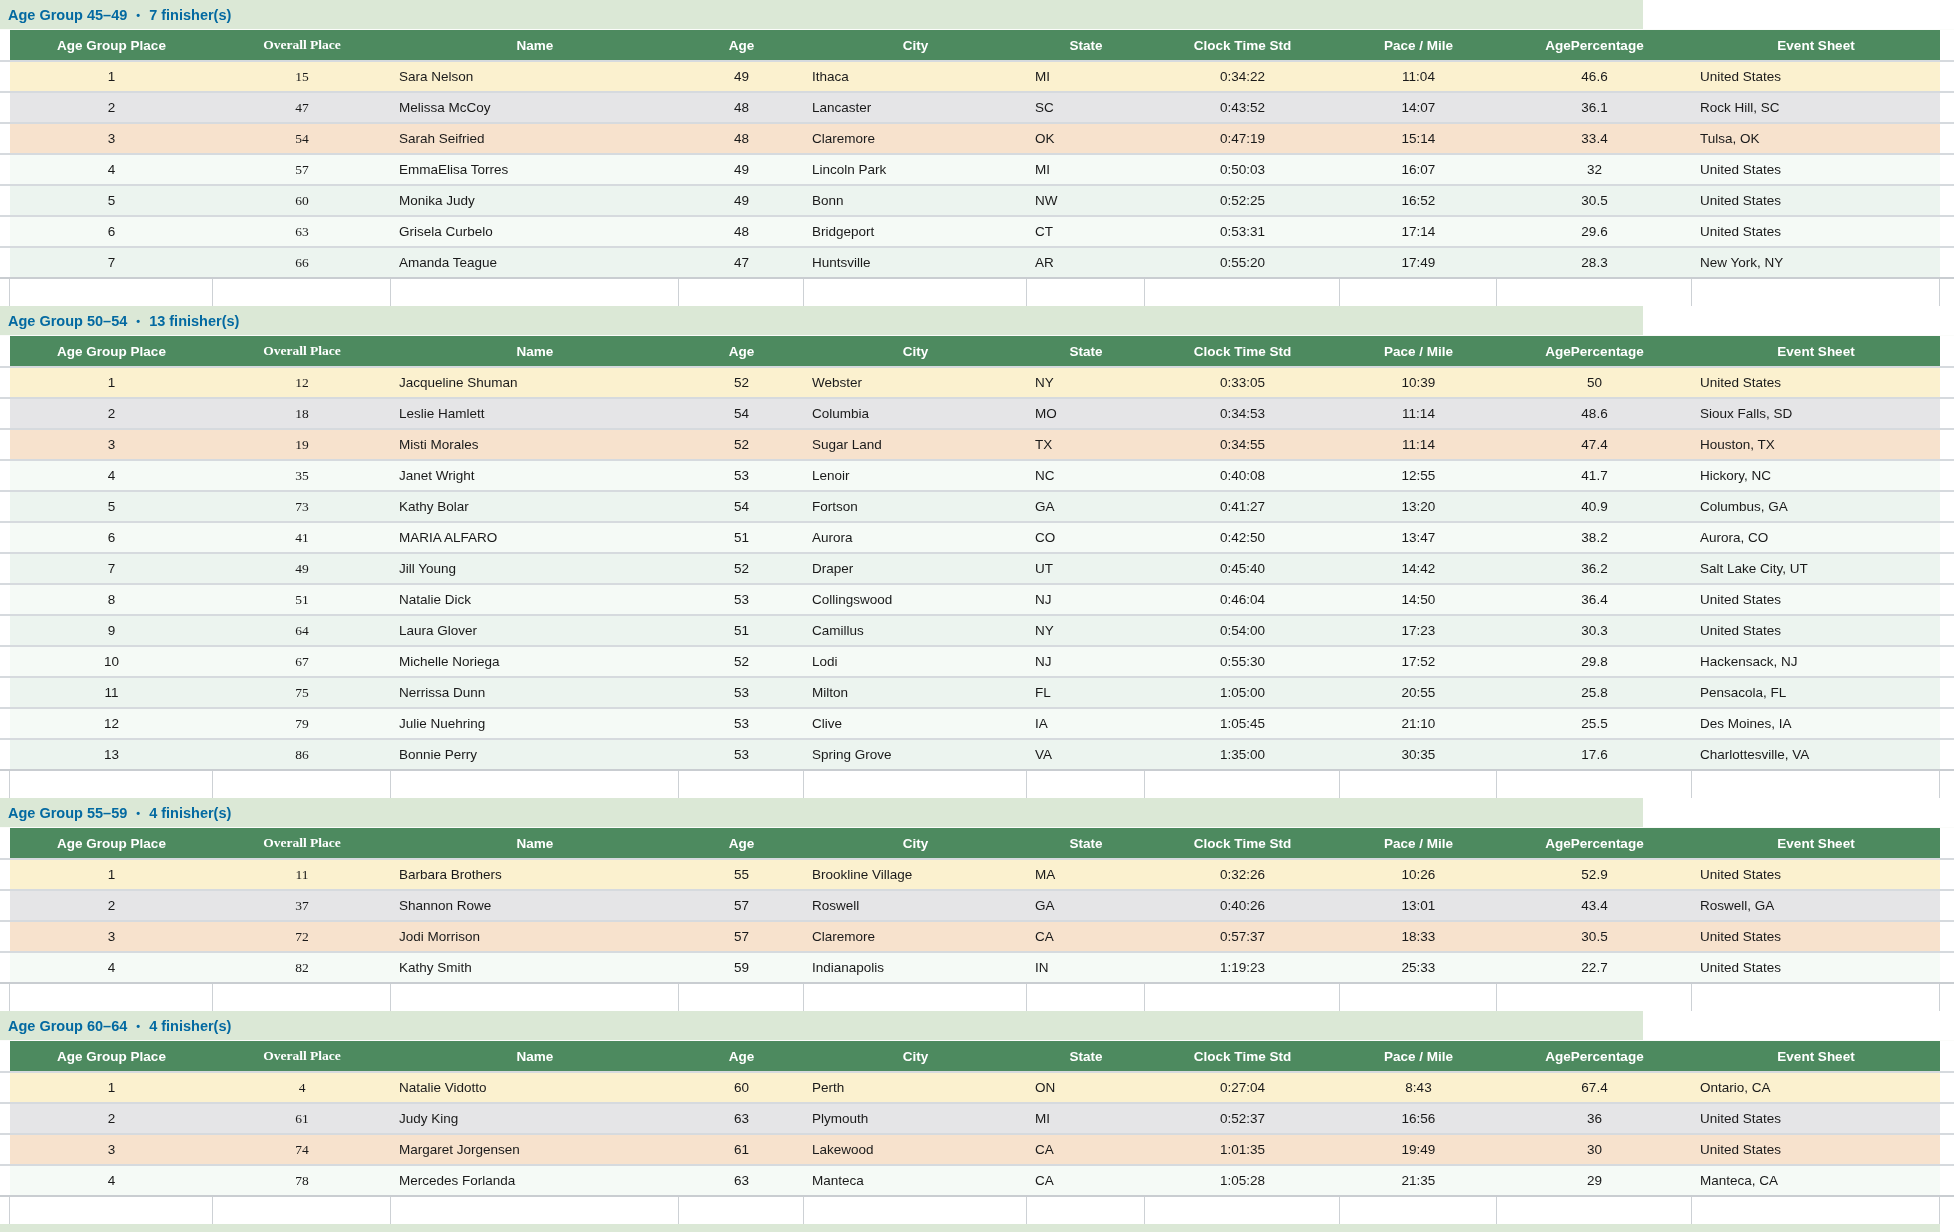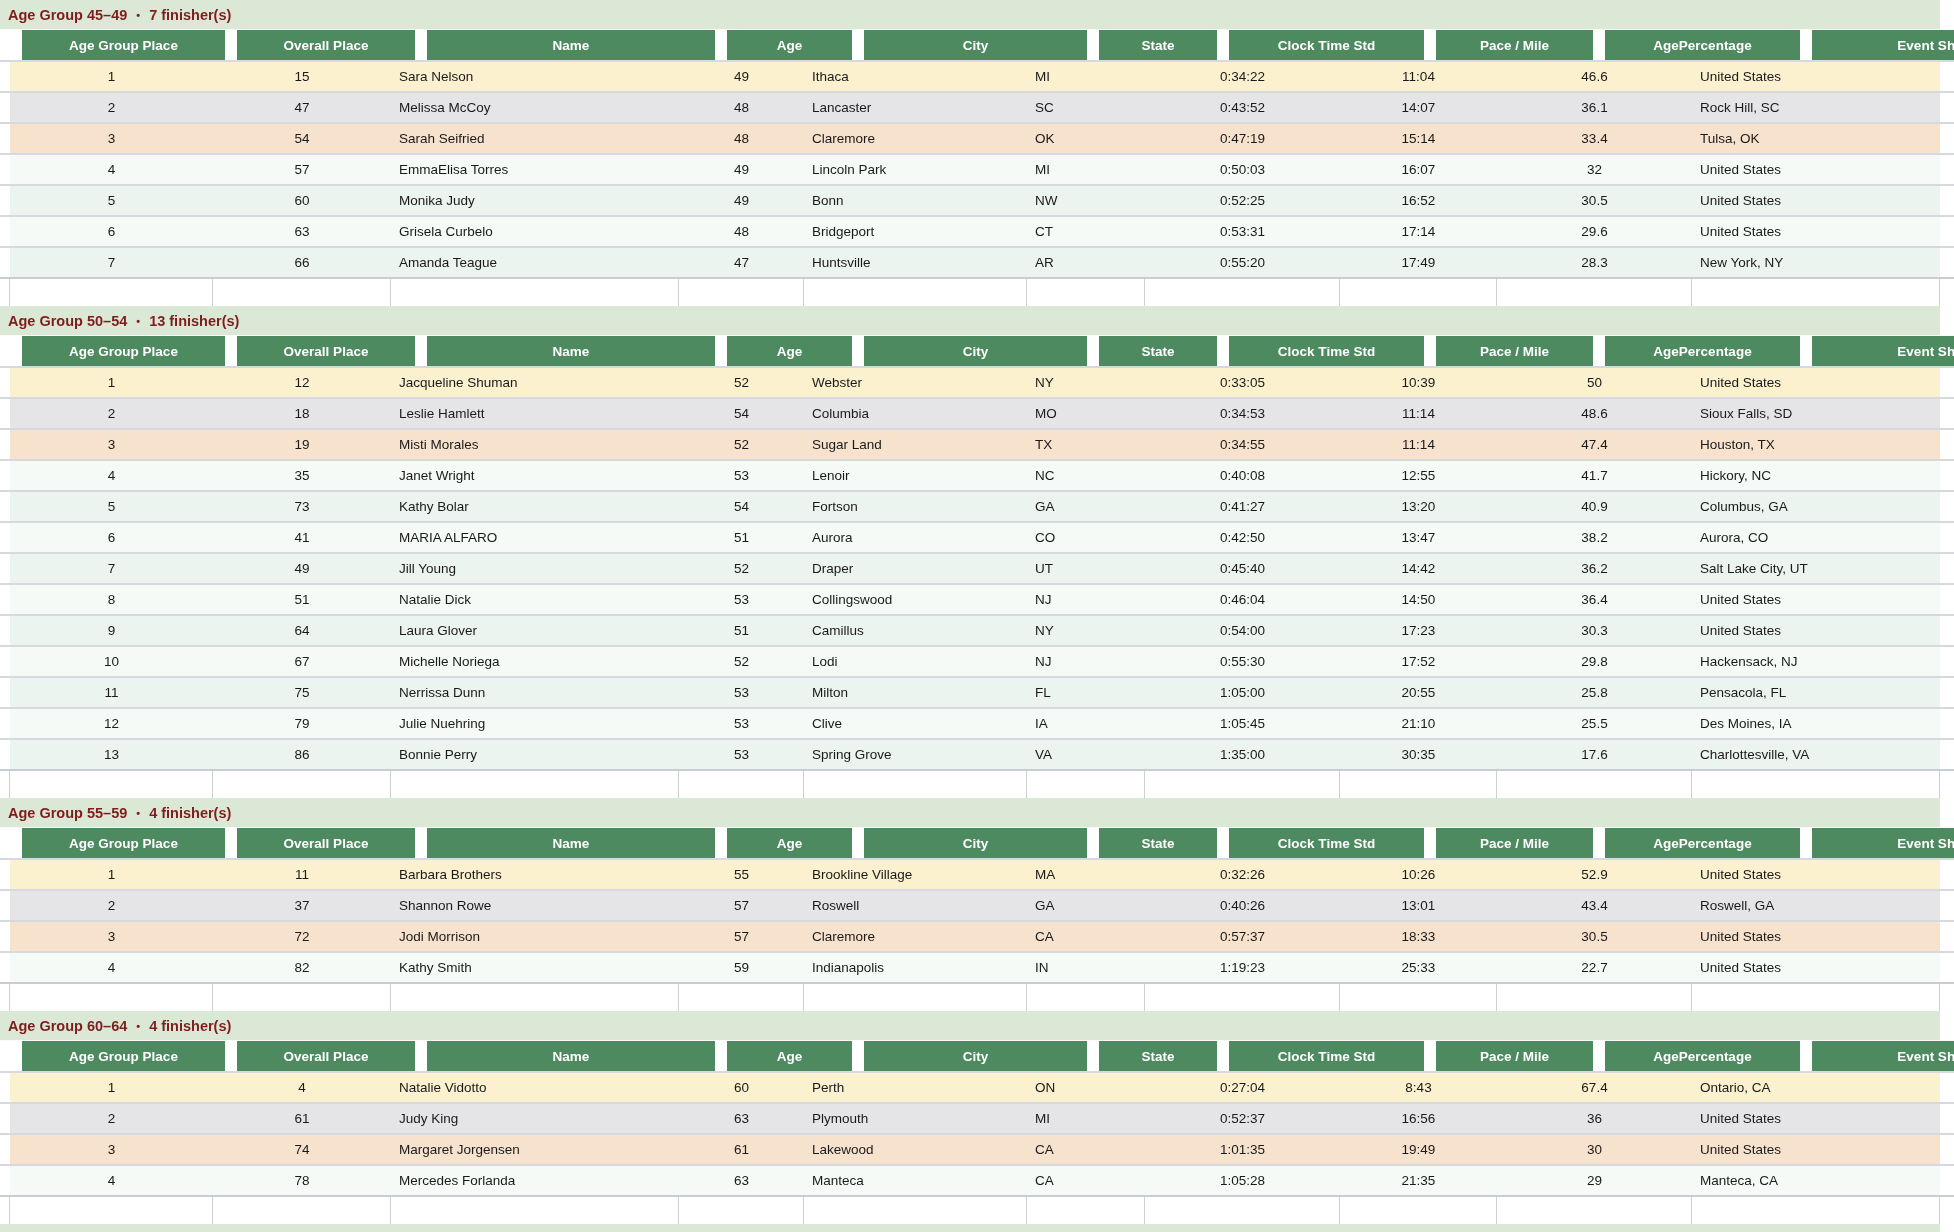--- a/index.html
+++ b/index.html
@@ -13,35 +13,35 @@
   .sheet { width: 1954px; }
   .row { display: flex; width: 1954px; }
 
   
   .gut-l { width: 10px; flex: none; background: #fff; }
   .gut-r { flex: 1; background: #fff; }
 
   
   .title-row { height: 29px; }
   .title-band {
-    width: 1940px; flex: none;
+    width: 1643px; flex: none;
     background: var(--title-band-green, #dbe8d6);
     display: flex; align-items: center;
     padding-left: 8px;
-    font-weight: bold; font-size: 14.5px; color: #7f1d1d;
+    font-weight: bold; font-size: 14.5px; color: #0369a1;
   }
   .bullet { margin: 0 9px; font-size: 11px; }
 
   
   .header-row { height: 31px; border-top: 1px solid #fbfcfa; }
   .hdr {
     background: var(--header-green, #4d8a5f);
     color: var(--header-text, #fff);
     font-weight: bold; font-size: 13.5px;
-    display: flex; align-items: center; justify-content: center; margin-left: 12px;
+    display: flex; align-items: center; justify-content: center;
   }
 
   
   .data-row { height: 31px; border-top: 2px solid var(--grid-line, #d6dade); }
   .cell {
     flex: none; display: flex; align-items: center; justify-content: center;
     font-size: 13.5px; white-space: nowrap; overflow: hidden;
   }
   .cell.al { justify-content: flex-start; padding-left: 8px; }
   .rank1 .cell { background: var(--rank1-yellow, #fbf1cf); }
@@ -49,21 +49,21 @@
   .rank3 .cell { background: var(--rank3-peach, #f7e2cd); }
   .rgreen .cell { background: var(--row-green, #ecf4ef); }
   .rlight .cell { background: var(--row-green-light, #f5faf6); }
 
   
   .empty-row { height: 29px; border-top: 2px solid #c9cdd1; }
   .empty-row .cell { background: #fff; border-right: 1px solid var(--empty-grid, #cdd1d5); }
   .empty-row .gut-l { border-right: 1px solid var(--empty-grid, #cdd1d5); }
 
   
-  .c0 { width: 203px; } .c1 { width: 178px; } .c2 { width: 288px; }
+  .c0 { width: 203px; } .c1 { width: 178px; font-family: Liberation Serif, serif; } .c2 { width: 288px; }
   .c3 { width: 125px; } .c4 { width: 223px; } .c5 { width: 118px; }
   .c6 { width: 195px; } .c7 { width: 157px; } .c8 { width: 195px; }
   .c9 { width: 248px; }
 
   
   .bottom-band-row { height: 8px; }
   .band-fill { width: 1940px; flex: none; background: var(--title-band-green, #dbe8d6); }
 </style>
 </head>
 <body>

